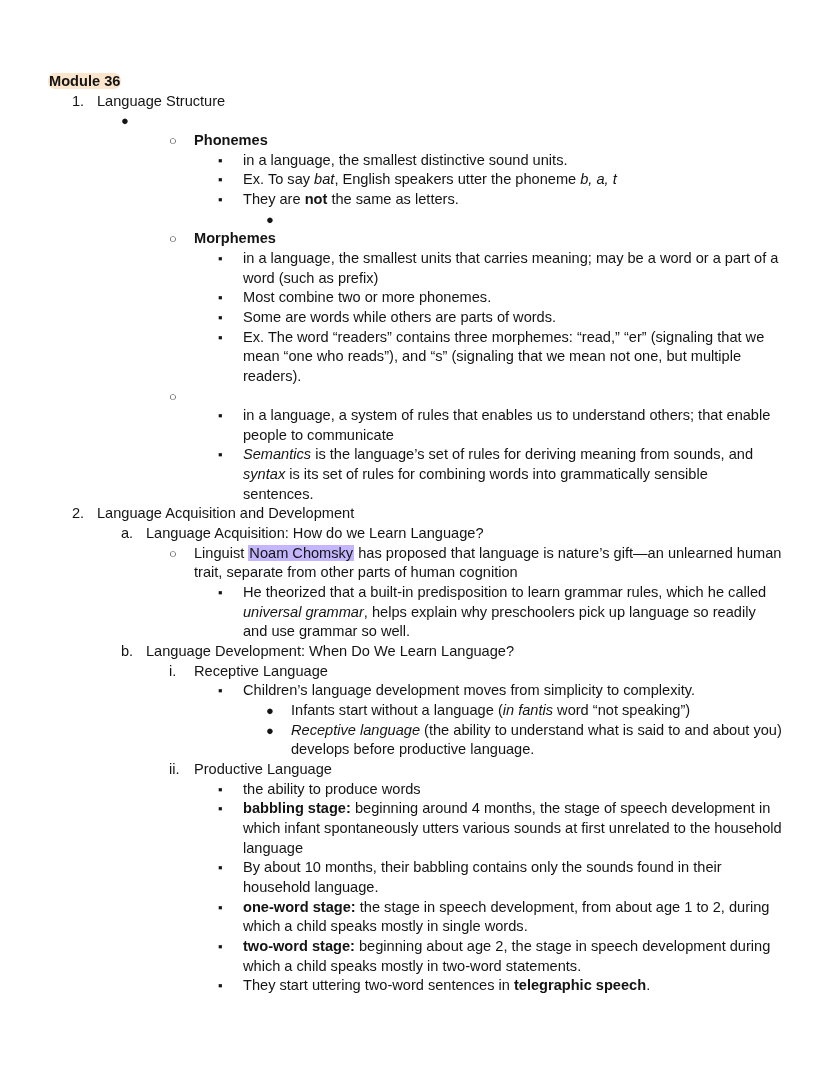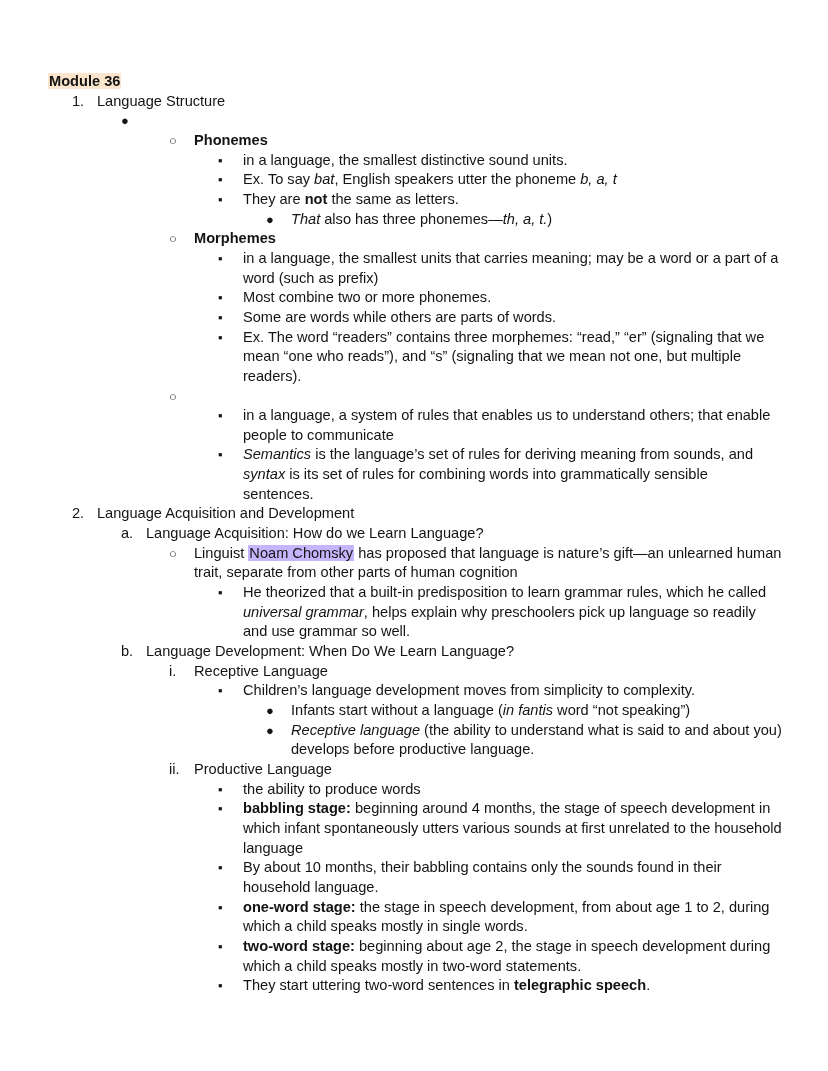--- a/index.html
+++ b/index.html
@@ -38,21 +38,21 @@
     flex: 1 1 auto;
     min-width: 0;
   }
   
   .lvl-h  { margin-left: 48px;  }
   .lvl-1  { margin-left: 72px;  }
   .lvl-2  { margin-left: 121px; }
   .lvl-3  { margin-left: 169px; }
   .lvl-4  { margin-left: 218px; }
   .lvl-5  { margin-left: 266px; }
-  .b { font-weight: bold; }
+  .b { font-weight: bold; border-radius: 7px; }
   .i { font-style: italic; }
   .hl { padding: 0 1px; }
 </style>
 </head>
 <body>
 
 <div class="page" style="background: rgb(255, 255, 255); color: rgb(20, 20, 20);">
     <div class="item lvl-h">
 
     <span class="text"><span class="b hl" style="background-color: rgb(252, 229, 205);">Module 36</span></span>
@@ -75,21 +75,20 @@
     <div class="item lvl-4">
     <span class="marker m-glyph">▪</span>
     <span class="text"><span>Ex. To say </span><span class="i">bat</span><span>, English speakers utter the phoneme </span><span class="i">b, a, t</span></span>
   </div>
     <div class="item lvl-4">
     <span class="marker m-glyph">▪</span>
     <span class="text"><span>They are </span><span class="b">not</span><span> the same as letters.</span></span>
   </div>
     <div class="item lvl-5">
     <span class="marker m-glyph">●</span>
-    <span class="text"><span class="i">That</span><span> also has three phonemes—</span><span class="i">th, a, t.</span><span>)</span></span>
   </div>
     <div class="item lvl-3">
     <span class="marker m-glyph">○</span>
     <span class="text"><span class="b">Morphemes</span></span>
   </div>
     <div class="item lvl-4">
     <span class="marker m-glyph">▪</span>
     <span class="text"><span>in a language, the smallest units that carries meaning; may be a word or a part of a word (such as prefix)</span></span>
   </div>
     <div class="item lvl-4">

